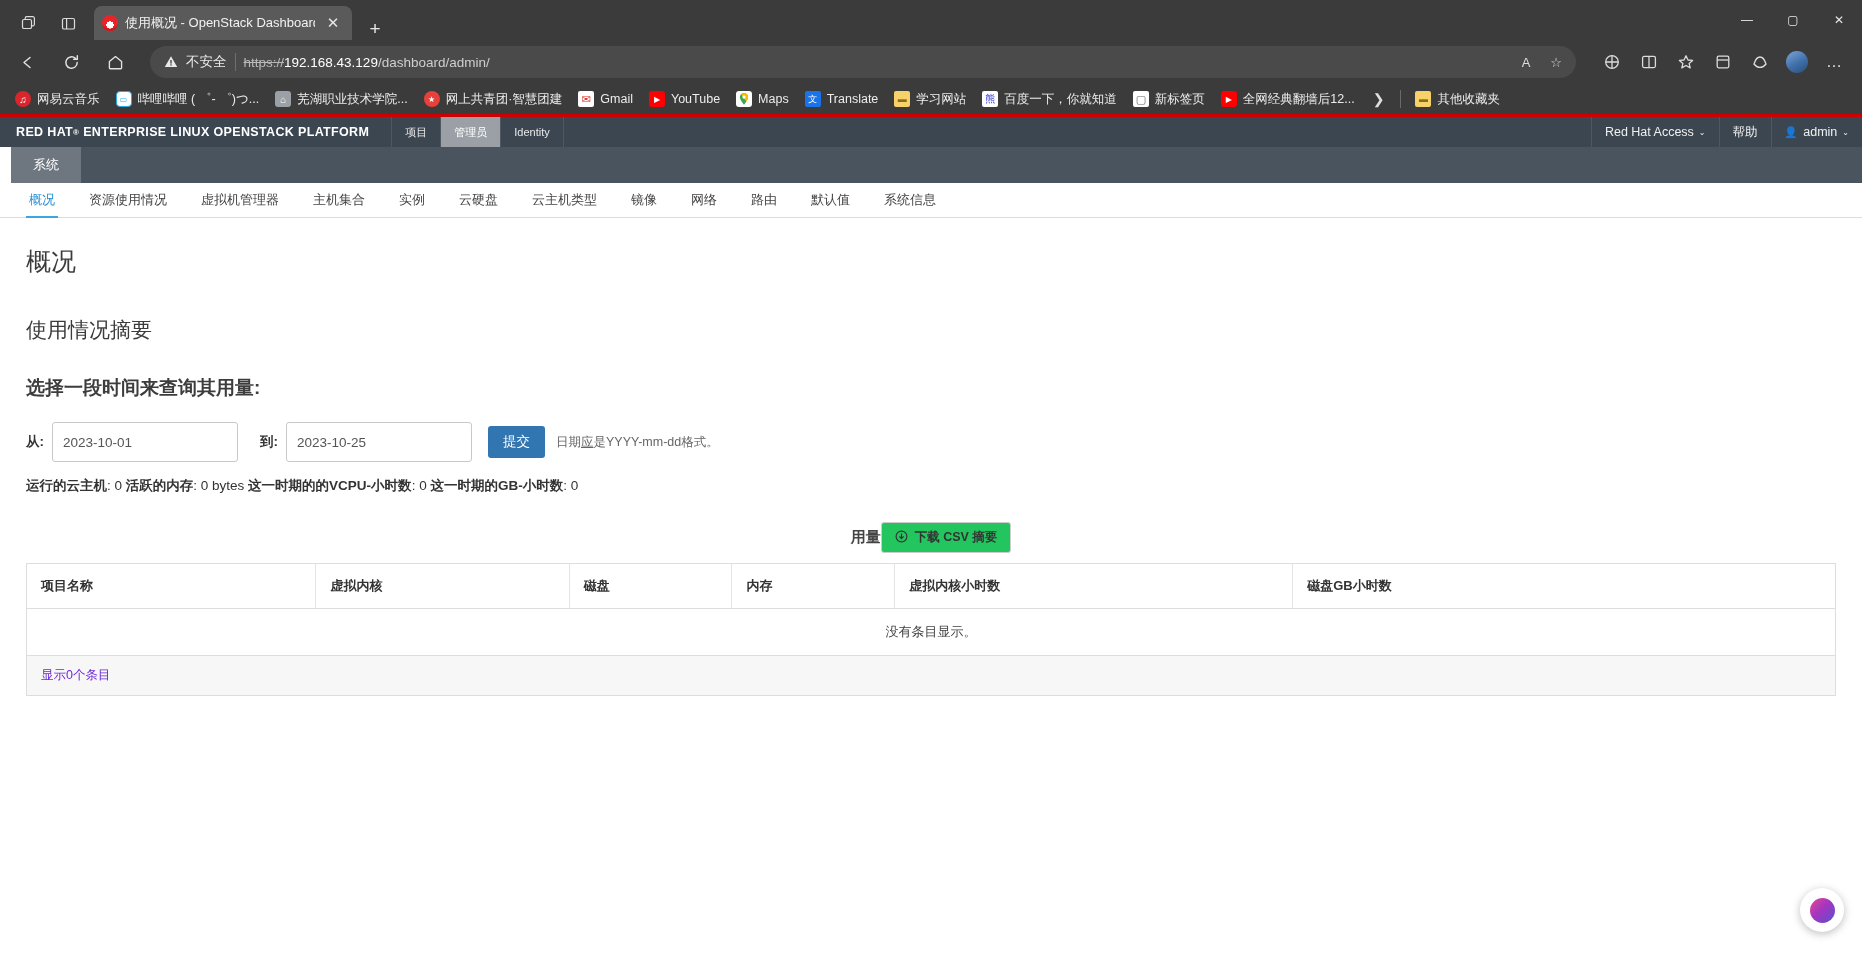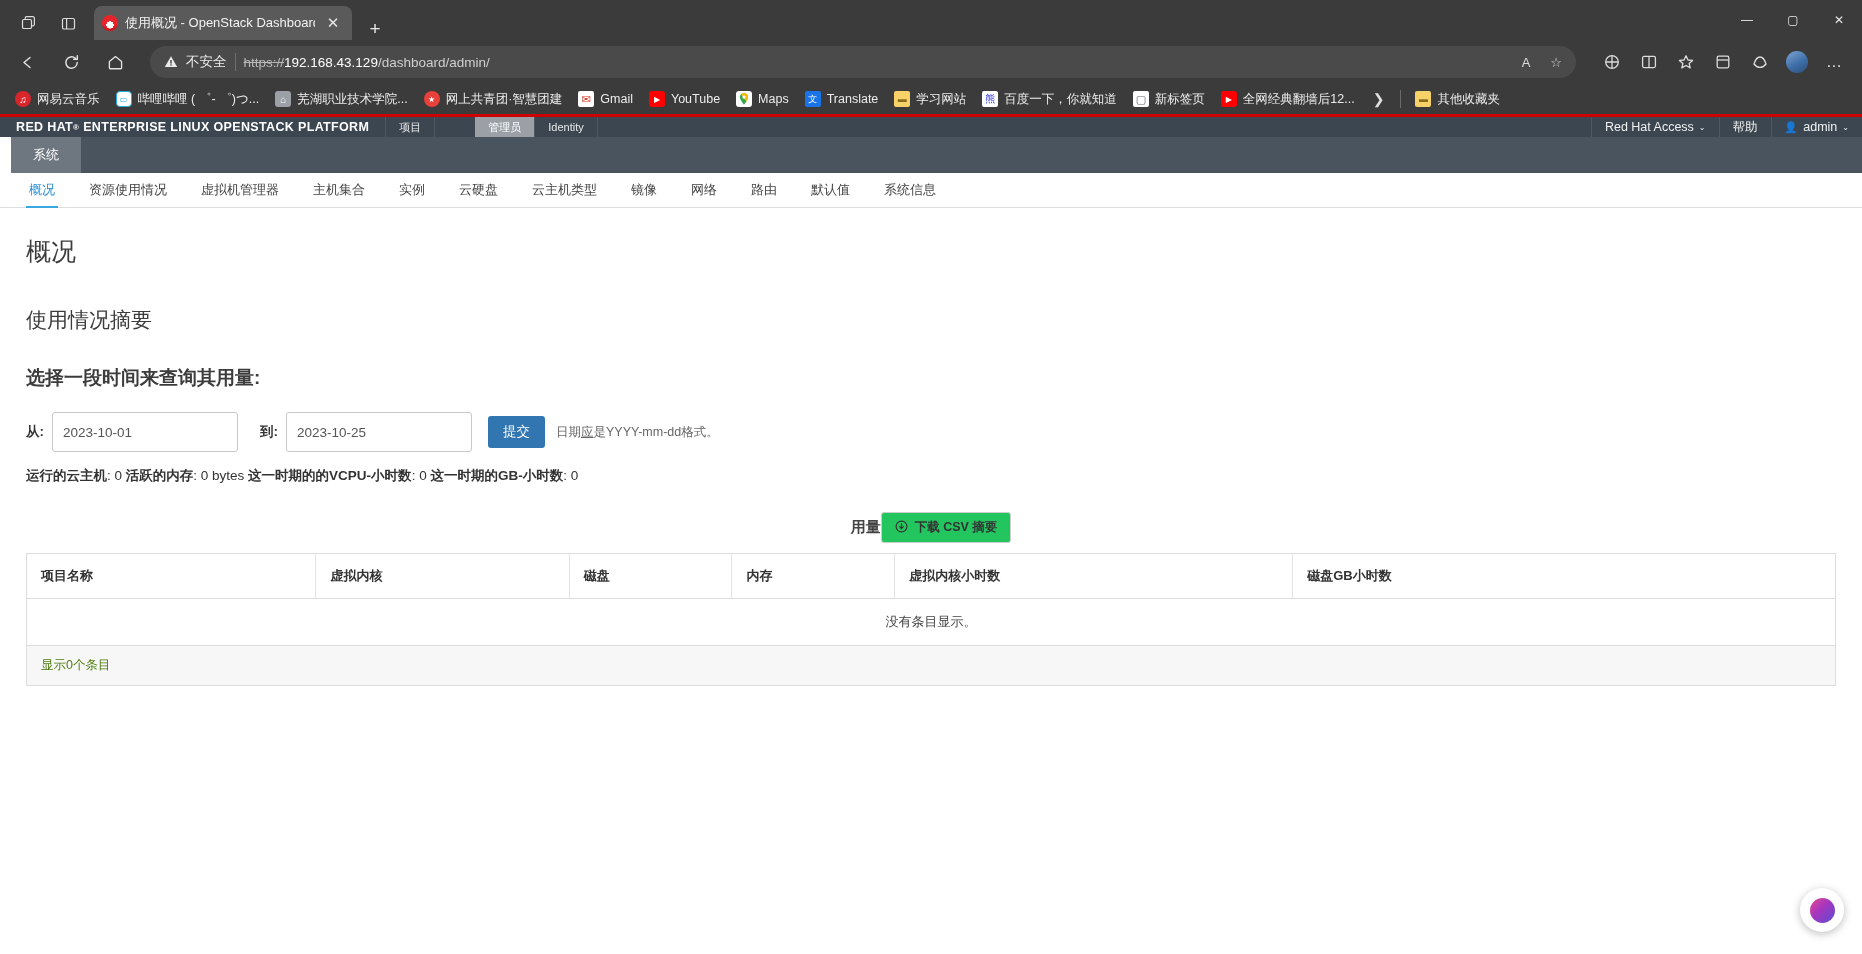--- a/index.html
+++ b/index.html
@@ -108,35 +108,36 @@
   .bm-chevron {
     color: #e0e0e0; font-size: 14px; padding: 0 9px; flex: 0 0 auto;
   }
   .bm-div { width: 1px; height: 18px; background: #6a6a6a; margin: 0 5px; flex: 0 0 auto; }
 
   
   .app { width: 1862px; background: #ffffff; }
   .rh-topline { height: 3px; background: #cc0000; }
 
   .rh-header {
-    height: 20px; background: #3c4650; display: flex; align-items: stretch;
+    height: 30px; background: #3c4650; display: flex; align-items: stretch;
     color: #ffffff;
+    gap: 6px;
   }
   .rh-brand {
     display: flex; align-items: center; padding: 0 16px;
     font-size: 12.5px; letter-spacing: 0.35px; font-weight: bold;
     white-space: nowrap;
   }
   .rh-brand .reg { font-size: 8px; vertical-align: super; }
   .rh-nav { display: flex; align-items: stretch; border-left: 1px solid #4e5862; }
   .rh-nav-item {
     display: flex; align-items: center; padding: 0 13px; font-size: 11px;
     color: #e9e9e9; border-right: 1px solid #4e5862; white-space: nowrap;
   }
-  .rh-nav-item.active { background: #9aa0a6; color: #ffffff; margin-left: 40px; }
+  .rh-nav-item.active { background: #9aa0a6; color: #ffffff; }
   .rh-spacer { flex: 1 1 auto; }
   .rh-right { display: flex; align-items: stretch; }
   .rh-right-item {
     display: flex; align-items: center; gap: 5px; padding: 0 13px;
     font-size: 12.5px; color: #f0f0f0; border-left: 1px solid #4e5862;
     white-space: nowrap;
   }
   .caret { font-size: 8px; }
   .user-ico { font-size: 11px; }
 
@@ -217,21 +218,21 @@
     text-align: left; font-size: 13px; font-weight: bold; color: #333333;
     padding: 13px 14px; border-bottom: 1px solid #dddddd;
     border-right: 1px solid #e4e4e4; background: #ffffff; white-space: nowrap;
   }
   table.usage th:last-child { border-right: none; }
   td.empty {
     text-align: center; font-size: 13px; color: #444444; padding: 14px 0;
     border-bottom: 1px solid #dddddd;
   }
   td.count {
-    font-size: 12.5px; color: #4d7c0f; padding: 11px 14px; background: #f7f7f7;
+    font-size: 12.5px; color: #6d28d9; padding: 11px 14px; background: #f7f7f7;
   }
 
   .copilot {
     position: absolute; right: 18px; bottom: 22px; width: 44px; height: 44px;
     border-radius: 50%; background: #ffffff;
     box-shadow: 0 2px 9px rgba(0,0,0,0.26);
     display: flex; align-items: center; justify-content: center;
   }
   .copilot-inner {
     width: 25px; height: 25px; border-radius: 50%;

